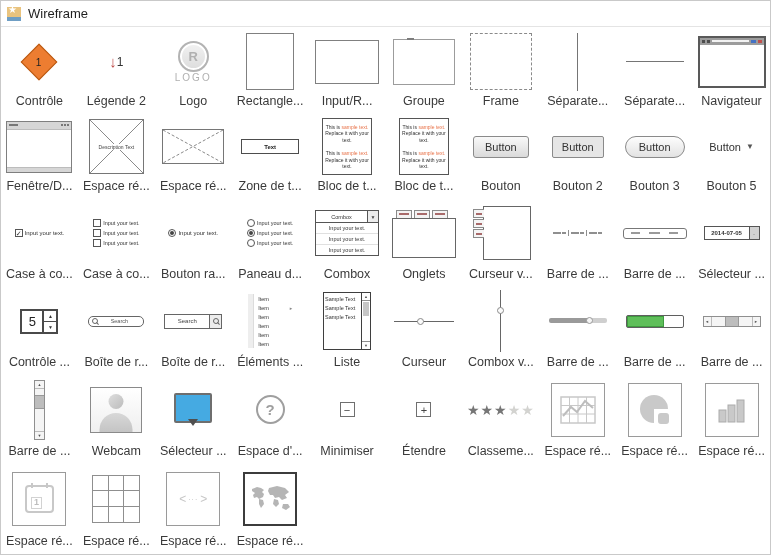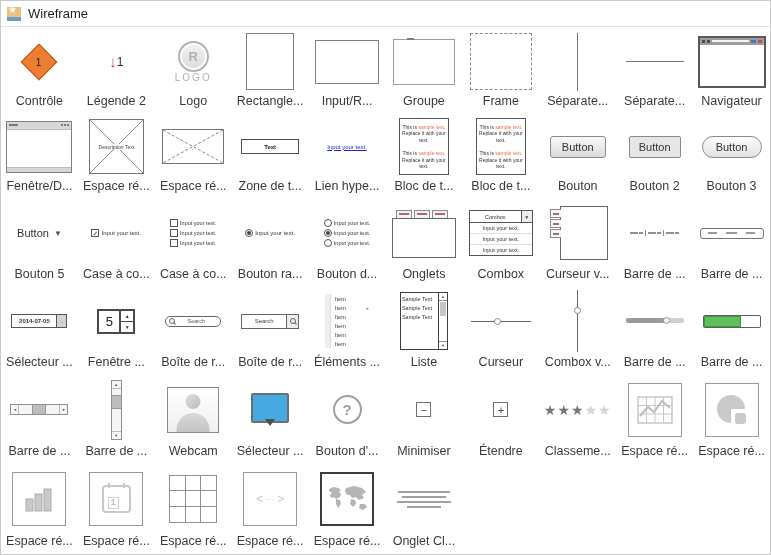--- a/index.html
+++ b/index.html
@@ -302,26 +302,20 @@
       <div class="cell">
         <div class="iw">
           <div class="tfield">
             <span>Text</span>
           </div>
         </div>
         <div class="lbl">Zone de t...</div>
       </div>
       <div class="cell">
         <div class="iw">
-          <div class="hlink">Input your text.</div>
-        </div>
-        <div class="lbl">Lien hype...</div>
-      </div>
-      <div class="cell">
-        <div class="iw">
           <div class="tb">
             <p style="margin:0"><span>This is </span><span class="hl">sample text.</span><span> Replace it with your text.</span></p>
             <p style="margin:0"><span>This is </span><span class="hl">sample text.</span><span> Replace it with your text.</span></p>
           </div>
         </div>
         <div class="lbl">Bloc de t...</div>
       </div>
       <div class="cell">
         <div class="iw">
           <div class="tb">
@@ -415,53 +409,53 @@
             <div class="ckrow sm">
               <span class="rdo on"></span>
               <span>Input your text.</span>
             </div>
             <div class="ckrow sm">
               <span class="rdo"></span>
               <span>Input your text.</span>
             </div>
           </div>
         </div>
-        <div class="lbl">Bouton d...</div>
+        <div class="lbl">Paneau d...</div>
+      </div>
+      <div class="cell">
+        <div class="iw">
+          <div class="combox">
+            <div class="cbhead">
+              <span class="cbtitle">Combox</span>
+              <span class="cbbtn">▼</span>
+            </div>
+            <div class="cbrow">Input your text.</div>
+            <div class="cbrow">Input your text.</div>
+            <div class="cbrow">Input your text.</div>
+          </div>
+        </div>
+        <div class="lbl">Combox</div>
       </div>
       <div class="cell">
         <div class="iw">
           <div class="tabs">
             <div class="tabrow">
               <span class="tab">
                 <i></i>
               </span>
               <span class="tab">
                 <i></i>
               </span>
               <span class="tab">
                 <i></i>
               </span>
             </div>
           </div>
         </div>
         <div class="lbl">Onglets</div>
-      </div>
-      <div class="cell">
-        <div class="iw">
-          <div class="combox">
-            <div class="cbhead">
-              <span class="cbtitle">Combox</span>
-              <span class="cbbtn">▼</span>
-            </div>
-            <div class="cbrow">Input your text.</div>
-            <div class="cbrow">Input your text.</div>
-            <div class="cbrow">Input your text.</div>
-          </div>
-        </div>
-        <div class="lbl">Combox</div>
       </div>
       <div class="cell">
         <div class="iw">
           <div class="tabsv">
             <div class="tcol">
               <span class="tabv">
                 <i></i>
               </span>
               <span class="tabv">
                 <i></i>
@@ -517,21 +511,21 @@
       <div class="cell">
         <div class="iw">
           <div class="spin">
             <div class="spinval">5</div>
             <div class="spinbtns">
               <span>▲</span>
               <span>▼</span>
             </div>
           </div>
         </div>
-        <div class="lbl">Fenêtre ...</div>
+        <div class="lbl">Contrôle ...</div>
       </div>
       <div class="cell">
         <div class="iw">
           <div class="search1">
             <span class="mag"></span>
             <span class="stx">Search</span>
           </div>
         </div>
         <div class="lbl">Boîte de r...</div>
       </div>
@@ -667,21 +661,21 @@
           </div>
         </div>
         <div class="lbl">Sélecteur ...</div>
       </div>
       <div class="cell">
         <div class="iw">
           <div class="help">
             <span>?</span>
           </div>
         </div>
-        <div class="lbl">Bouton d'...</div>
+        <div class="lbl">Espace d'...</div>
       </div>
       <div class="cell">
         <div class="iw">
           <div class="minex">
             <span>−</span>
           </div>
         </div>
         <div class="lbl">Minimiser</div>
       </div>
       <div class="cell">
@@ -783,25 +777,14 @@
               <path d="M3,4 l5,-2 4,1 3,2 -2,2 2,2 -1,3 -4,2 -2,-2 -3,1 -1,-3 2,-2 -3,-2 z" fill="#b5b5b5"></path>
               <path d="M10,14 l4,1 1,4 -3,4 -2,-4 z" fill="#b5b5b5"></path>
               <path d="M20,3 l8,-2 8,2 4,4 -4,3 2,3 -5,2 -3,-3 -4,1 -2,-3 -3,0 -2,-4 z" fill="#b5b5b5"></path>
               <path d="M25,14 l4,1 1,4 -3,3 -3,-3 z" fill="#b5b5b5"></path>
               <path d="M34,19 l5,0 2,3 -4,3 -4,-2 z" fill="#b5b5b5"></path>
             </svg>
           </div>
         </div>
         <div class="lbl">Espace ré...</div>
       </div>
-      <div class="cell">
-        <div class="iw">
-          <div class="para">
-            <i style="width:52px"></i>
-            <i style="width:44px"></i>
-            <i style="width:54px"></i>
-            <i style="width:34px"></i>
-          </div>
-        </div>
-        <div class="lbl">Onglet Cl...</div>
-      </div>
     </div>
 </div>
 
 </body></html>

